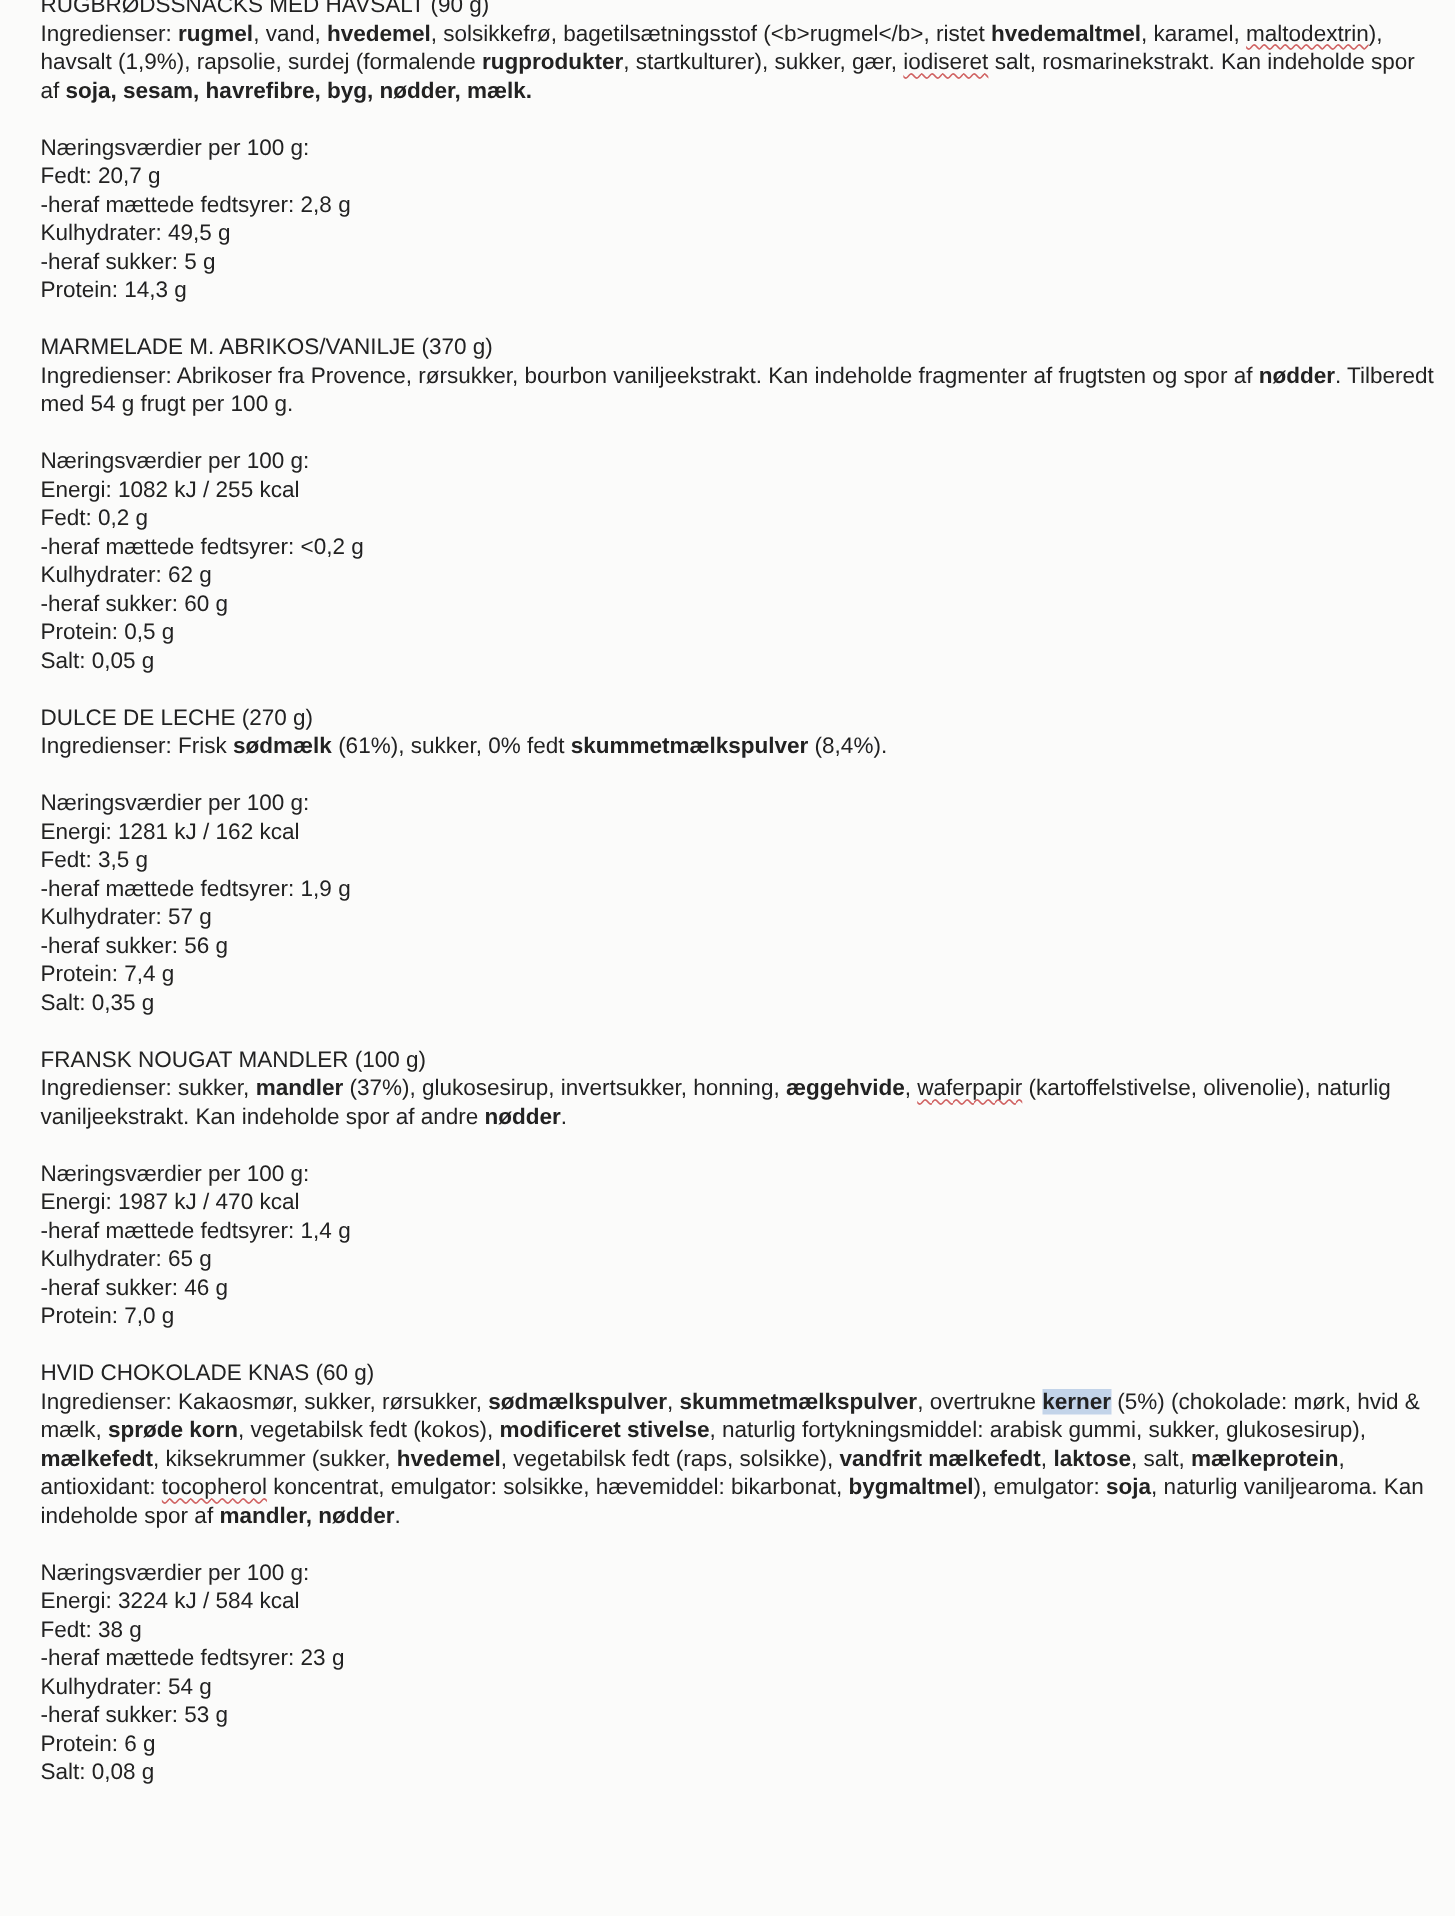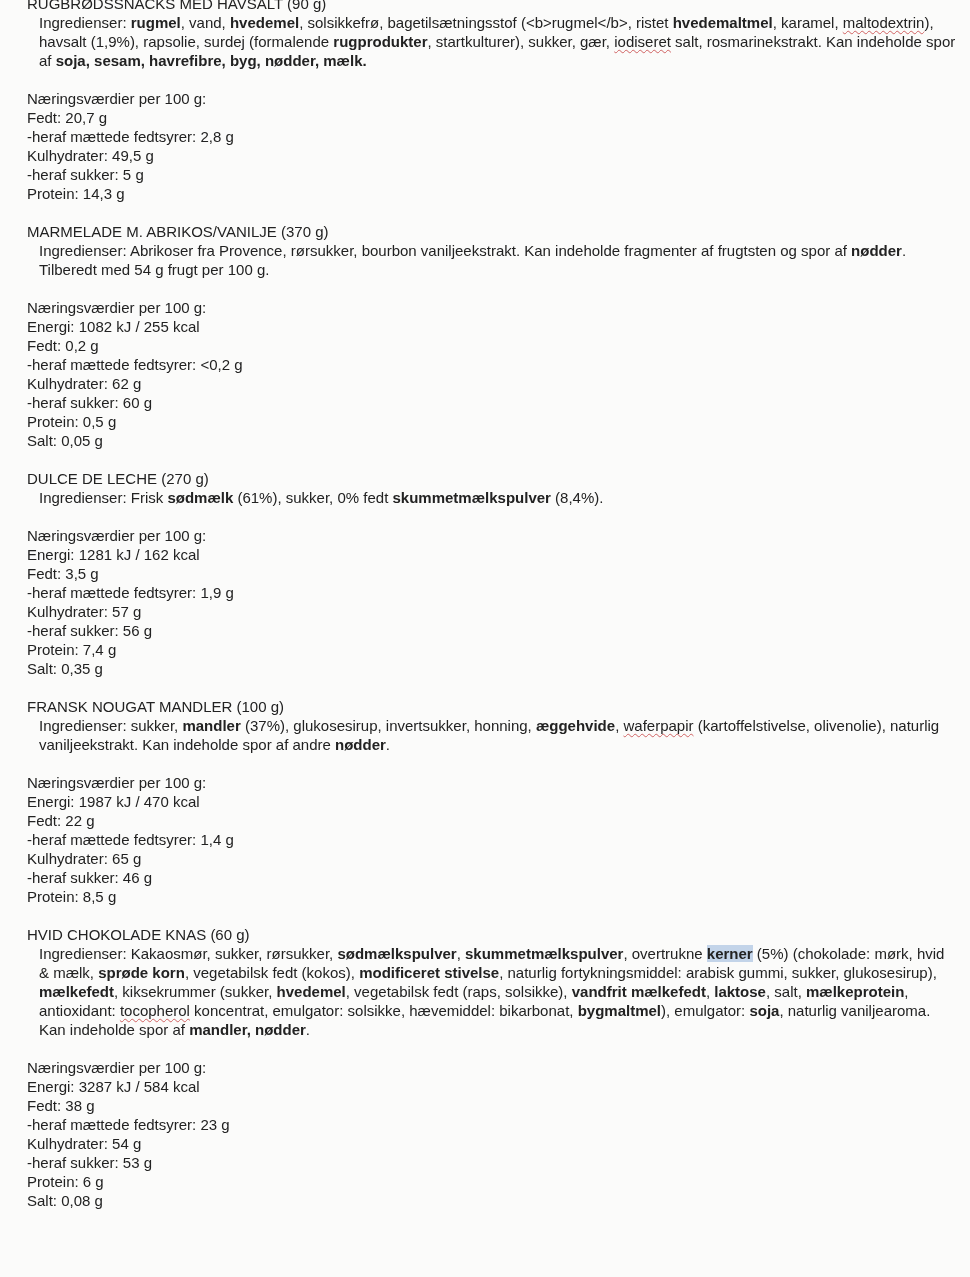--- a/index.html
+++ b/index.html
@@ -19,21 +19,21 @@
     -webkit-font-smoothing:antialiased;
   }
   .doc{
     padding:0 14px 0 27px;
     margin-top:-6px;
     box-sizing:border-box;
     width:970px;
   }
   .product{margin:0 0 19px 0;}
   .product-title{margin:0;white-space:nowrap;}
-  .ingredients{margin:0 0 19px 12px;}
+  .ingredients{margin:0 0 19px 0;}
   .nutrition{margin:0;}
   .nline{margin:0;}
   .b{font-weight:700;}
   .sq{
     text-decoration-line:underline;
     text-decoration-style:wavy;
     text-decoration-color:var(--squiggle);
     text-decoration-thickness:1px;
     text-underline-offset:2px;
     text-decoration-skip-ink:none;
@@ -87,34 +87,33 @@
         <div class="nline">Salt: 0,35 g</div>
       </div>
   </section>
 
   <section class="product">
     <div class="product-title">FRANSK NOUGAT MANDLER (100 g)</div>
     <div class="ingredients"><span>Ingredienser: sukker, </span><span class="b">mandler</span><span> (37%), glukosesirup, invertsukker, honning, </span><span class="b">æggehvide</span><span>, </span><span class="sq">waferpapir</span><span> (kartoffelstivelse, olivenolie), naturlig vaniljeekstrakt. Kan indeholde spor af andre </span><span class="b">nødder</span><span>.</span></div>
     <div class="nutrition">
         <div class="nline">Næringsværdier per 100 g:</div>
         <div class="nline">Energi: 1987 kJ / 470 kcal</div>
-        <div class="nline">Fedt: 22 g</div>
         <div class="nline">-heraf mættede fedtsyrer: 1,4 g</div>
         <div class="nline">Kulhydrater: 65 g</div>
         <div class="nline">-heraf sukker: 46 g</div>
-        <div class="nline">Protein: 8,5 g</div>
+        <div class="nline">Protein: 7,0 g</div>
       </div>
   </section>
 
   <section class="product">
     <div class="product-title">HVID CHOKOLADE KNAS (60 g)</div>
     <div class="ingredients"><span>Ingredienser: Kakaosmør, sukker, rørsukker, </span><span class="b">sødmælkspulver</span><span>, </span><span class="b">skummetmælkspulver</span><span>, overtrukne </span><span class="b hl">kerner</span><span> (5%) (chokolade: mørk, hvid &amp; mælk, </span><span class="b">sprøde korn</span><span>, vegetabilsk fedt (kokos), </span><span class="b">modificeret stivelse</span><span>, naturlig fortykningsmiddel: arabisk gummi, sukker, glukosesirup), </span><span class="b">mælkefedt</span><span>, kiksekrummer (sukker, </span><span class="b">hvedemel</span><span>, vegetabilsk fedt (raps, solsikke), </span><span class="b">vandfrit mælkefedt</span><span>, </span><span class="b">laktose</span><span>, salt, </span><span class="b">mælkeprotein</span><span>, antioxidant: </span><span class="sq">tocopherol</span><span> koncentrat, emulgator: solsikke, hævemiddel: bikarbonat, </span><span class="b">bygmaltmel</span><span>), emulgator: </span><span class="b">soja</span><span>, naturlig vaniljearoma. Kan indeholde spor af </span><span class="b">mandler, nødder</span><span>.</span></div>
     <div class="nutrition">
         <div class="nline">Næringsværdier per 100 g:</div>
-        <div class="nline">Energi: 3287 kJ / 584 kcal</div>
+        <div class="nline">Energi: 3224 kJ / 584 kcal</div>
         <div class="nline">Fedt: 38 g</div>
         <div class="nline">-heraf mættede fedtsyrer: 23 g</div>
         <div class="nline">Kulhydrater: 54 g</div>
         <div class="nline">-heraf sukker: 53 g</div>
         <div class="nline">Protein: 6 g</div>
         <div class="nline">Salt: 0,08 g</div>
       </div>
   </section>
 
 </div>

